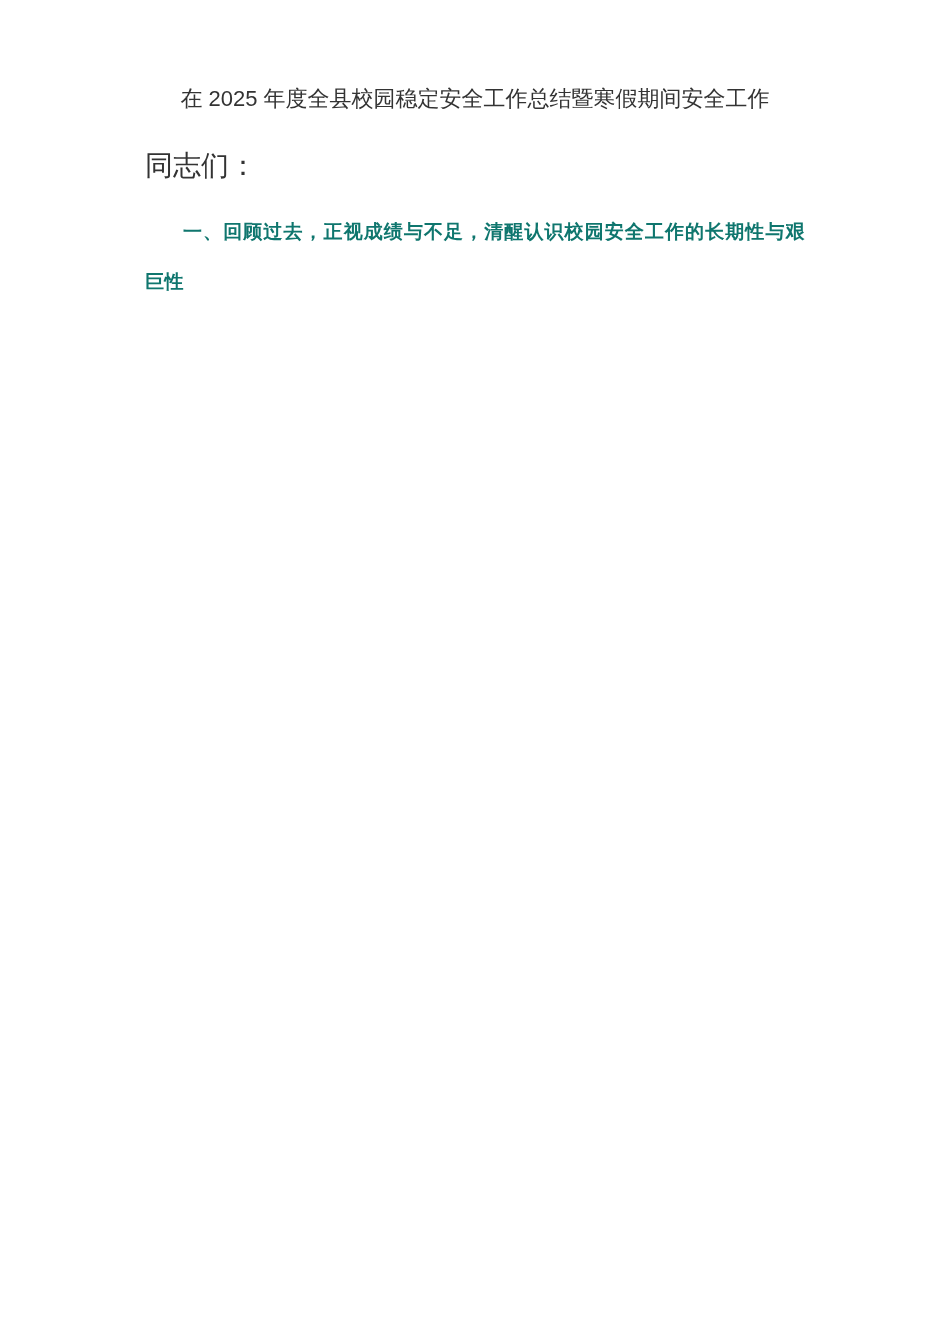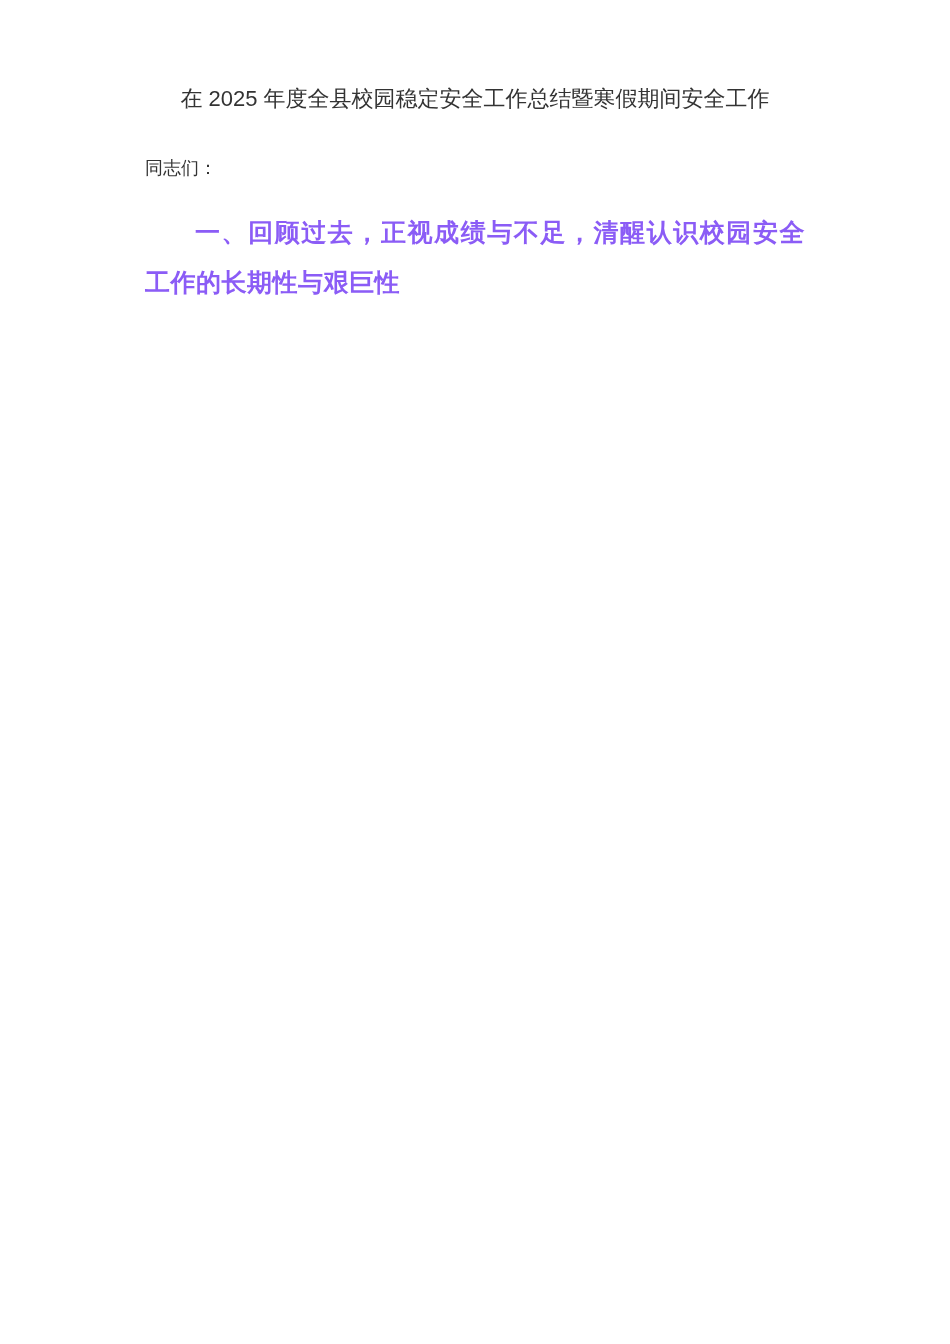--- a/index.html
+++ b/index.html
@@ -27,37 +27,38 @@
     font-weight: 400;
     color: #333333;
     text-align: center;
     line-height: 48px;
     margin: 0 0 20px 0;
   }
   .doc-title .title-line {
     display: block;
   }
   .salutation {
-    font-size: 18px;
+    font-size: 28px;
     line-height: 50px;
     margin: 0 0 10px 0;
     text-indent: 0;
+    font-family: Liberation Mono, monospace;
   }
   .para {
     font-size: 22px;
     line-height: 50px;
     text-align: justify;
     text-indent: 2em;
     margin: 0 0 12px 0;
     letter-spacing: 0.5px;
   }
   .section-heading {
-    font-size: 25px;
+    font-size: 19px;
     font-weight: 700;
-    color: #8b5cf6;
+    color: #0f766e;
     line-height: 50px;
     text-align: justify;
     text-indent: 2em;
     margin: 14px 0 14px 0;
     letter-spacing: 0.5px;
   }
 </style>
 </head>
 <body>
 

